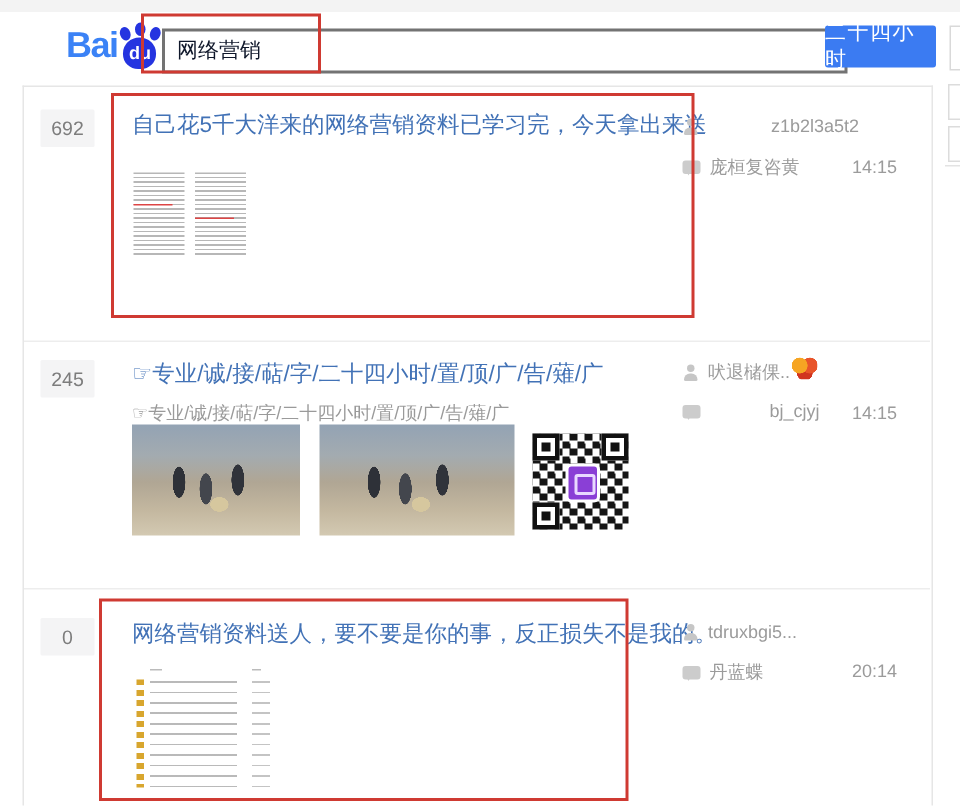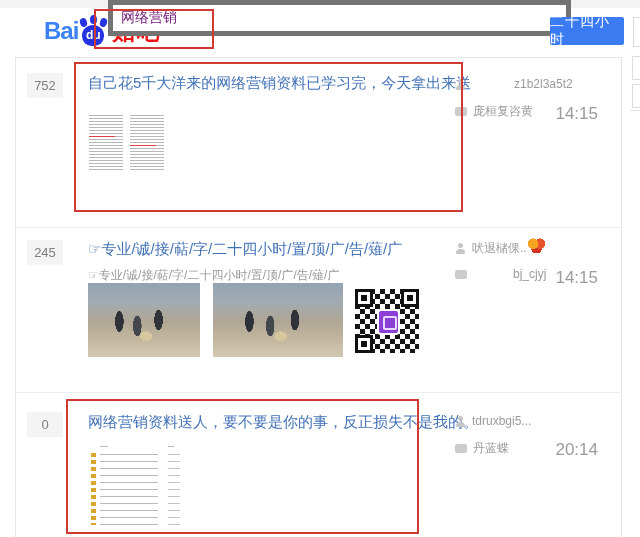--- a/index.html
+++ b/index.html
@@ -20,22 +20,22 @@
   .paw{position:relative;width:30px;height:32px;margin:0 1px;}
   .paw .pad{position:absolute;left:3px;top:10px;width:22px;height:21px;background:#2534e0;border-radius:50% 50% 46% 46%;}
   .paw .toe{position:absolute;width:7px;height:9px;background:#2534e0;border-radius:50%;}
   .paw .t1{left:1px;top:3px;transform:rotate(-18deg);}
   .paw .t2{left:11px;top:0;}
   .paw .t3{left:21px;top:3px;transform:rotate(18deg);}
   .paw .du{position:absolute;left:0;top:13px;width:28px;text-align:center;color:#fff;font-weight:bold;font-size:12px;}
   .logo-tieba{color:#ee1111;font-weight:bold;font-size:23px;margin-left:2px;letter-spacing:1px;}
 
   
-  .search-input{left:108px;top:0;width:437px;height:26px;border:5px solid #737373;border-radius:0;
-    padding:0 8px;font-size:14px;color:#701a75;font-family:"Liberation Sans",sans-serif;outline:none;box-sizing:content-box;}
+  .search-input{left:108px;top:19px;width:437px;height:26px;border:2px solid #737373;border-radius:0;
+    padding:0 8px;font-size:14px;color:#0f172a;font-family:"Liberation Sans",sans-serif;outline:none;box-sizing:content-box;}
   .enter-btn{left:550px;top:17px;width:74px;height:28px;background:#3b7bf2;color:#fff;font-size:14px;
     display:flex;align-items:center;justify-content:center;border-radius:2px;cursor:pointer;letter-spacing:1px;}
   .cut-btn{left:633px;top:17px;width:10px;height:28px;background:#fff;border:1px solid #d9d9d9;}
 
   
   .side-box{left:632px;width:10px;height:22px;background:#fff;border:1px solid #dcdcdc;}
   .sb1{top:56px;} .sb2{top:84px;}
   .side-line{left:630px;top:110px;width:10px;height:1px;background:#e3e3e3;}
 
   
@@ -44,21 +44,21 @@
   .divider{left:16px;width:604px;height:1px;background:#ededed;}
   .d1{top:227px;} .d2{top:392px;}
 
   
   .badge{left:27px;width:36px;height:25px;background:#f4f4f5;color:#7d7d7d;font-size:13px;
     text-align:center;line-height:25px;border-radius:1px;}
   .post-title{left:88px;color:#4272b6;font-size:15px;cursor:pointer;white-space:nowrap;}
   .post-excerpt{left:88px;color:#9a9a9a;font-size:12px;white-space:nowrap;cursor:pointer;}
 
   .meta{left:455px;font-size:12px;color:#9b9b9b;display:flex;align-items:center;white-space:nowrap;}
-  .meta-time{width:45px;text-align:right;font-size:17px;color:#9b9b9b;}
+  .meta-time{width:45px;text-align:right;font-size:12px;color:#9b9b9b;}
   .t1a{left:553px;top:104px;} .t2a{left:553px;top:268px;} .t3a{left:553px;top:440px;}
 
   .i-person{position:relative;display:inline-block;width:11px;height:11px;margin-right:6px;flex:0 0 auto;}
   .i-person::before{content:"";position:absolute;left:3px;top:0;width:5px;height:5px;border-radius:50%;background:#c6c6c6;}
   .i-person::after{content:"";position:absolute;left:1px;top:6px;width:9px;height:5px;border-radius:4px 4px 1px 1px;background:#c6c6c6;}
   .i-chat{position:relative;display:inline-block;width:12px;height:9px;margin-right:6px;background:#cccccc;border-radius:2px;flex:0 0 auto;}
   .i-chat::after{content:"";position:absolute;left:2px;bottom:-4px;border:3px solid transparent;border-top:4px solid #cccccc;border-left-width:2px;border-right-width:2px;}
 
   .badge-emoji{left:528px;top:238px;width:17px;height:15px;border-radius:3px;
     background:
@@ -139,21 +139,21 @@
 <div class="abs cut-btn"></div>
 
 <div class="abs side-box sb1"></div>
 <div class="abs side-box sb2"></div>
 <div class="abs side-line"></div>
 
 <div class="abs content-frame"></div>
 <div class="abs divider d1"></div>
 <div class="abs divider d2"></div>
 
-<div class="abs badge" style="top:73px;">752</div>
+<div class="abs badge" style="top:73px;">692</div>
 <a class="abs post-title" style="top:74px;">自己花5千大洋来的网络营销资料已学习完，今天拿出来送</a>
 
 <div class="abs meta" style="top:77px;gap:42px;">
   <span class="i-person"></span>
   <span>z1b2l3a5t2</span>
 </div>
 <div class="abs meta" style="top:103px;">
   <span class="i-chat"></span>
   <span>庞桓复咨黄</span>
 </div>

